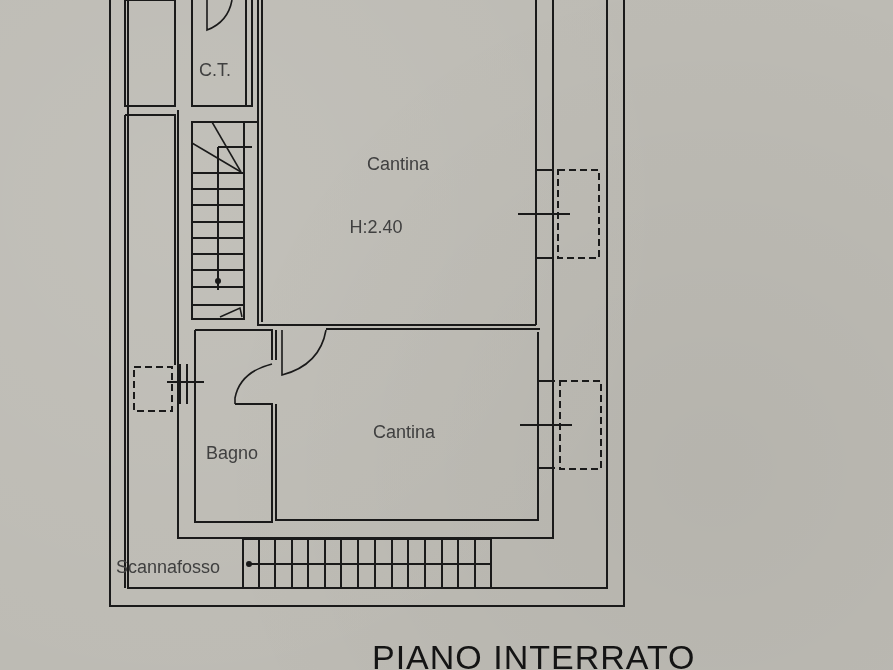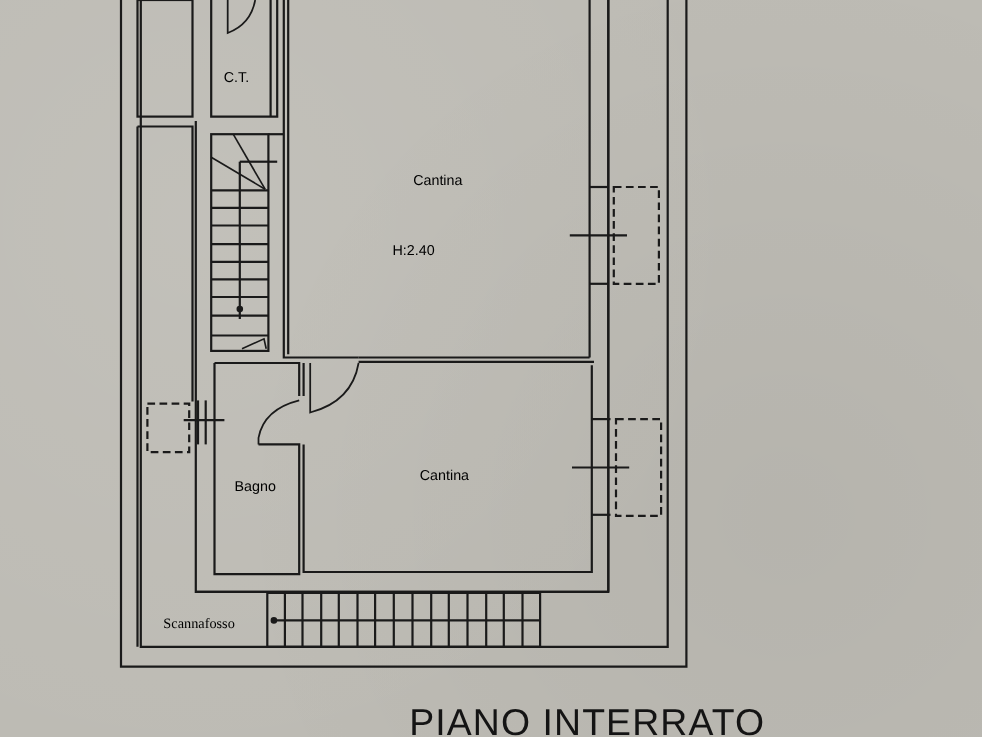--- a/index.html
+++ b/index.html
@@ -22,22 +22,22 @@
         radial-gradient(circle at 20% 30%, rgba(255,255,255,0.08), transparent 60%),
         radial-gradient(circle at 80% 70%, rgba(0,0,0,0.04), transparent 60%),
         #bdbbb4;
     }
     svg.plan {
       position: absolute;
       left: 0; top: 0;
     }
     .label {
       position: absolute;
-      color: #000000;
-      font-size: 13px;
+      color: #404040;
+      font-size: 18px;
       white-space: nowrap;
       transform: translate(-50%, -50%);
     }
     .title {
       position: absolute;
       left: 372px;
       top: 640px;
       font-size: 34px;
       letter-spacing: 1px;
       color: #141414;
@@ -175,16 +175,16 @@
     <g>
       <polyline points="178,538 553,538"></polyline>
     </g>
   </g>
 </svg>
 
 <div class="label" style="left:215px; top:70px;">C.T.</div>
 <div class="label" style="left:398px; top:164px;">Cantina</div>
 <div class="label" style="left:376px; top:227px;">H:2.40</div>
 <div class="label" style="left:404px; top:432px;">Cantina</div>
-<div class="label" style="left:232px; top:442px;text-align:center;">Bagno</div>
-<div class="label" style="left:181px; top:567px;font-family:Liberation Serif, serif;">Scannafosso</div>
+<div class="label" style="left:232px; top:453px;text-align:center;">Bagno</div>
+<div class="label" style="left:168px; top:567px;">Scannafosso</div>
 
 <div class="title">PIANO INTERRATO</div>
 
 </body></html>

